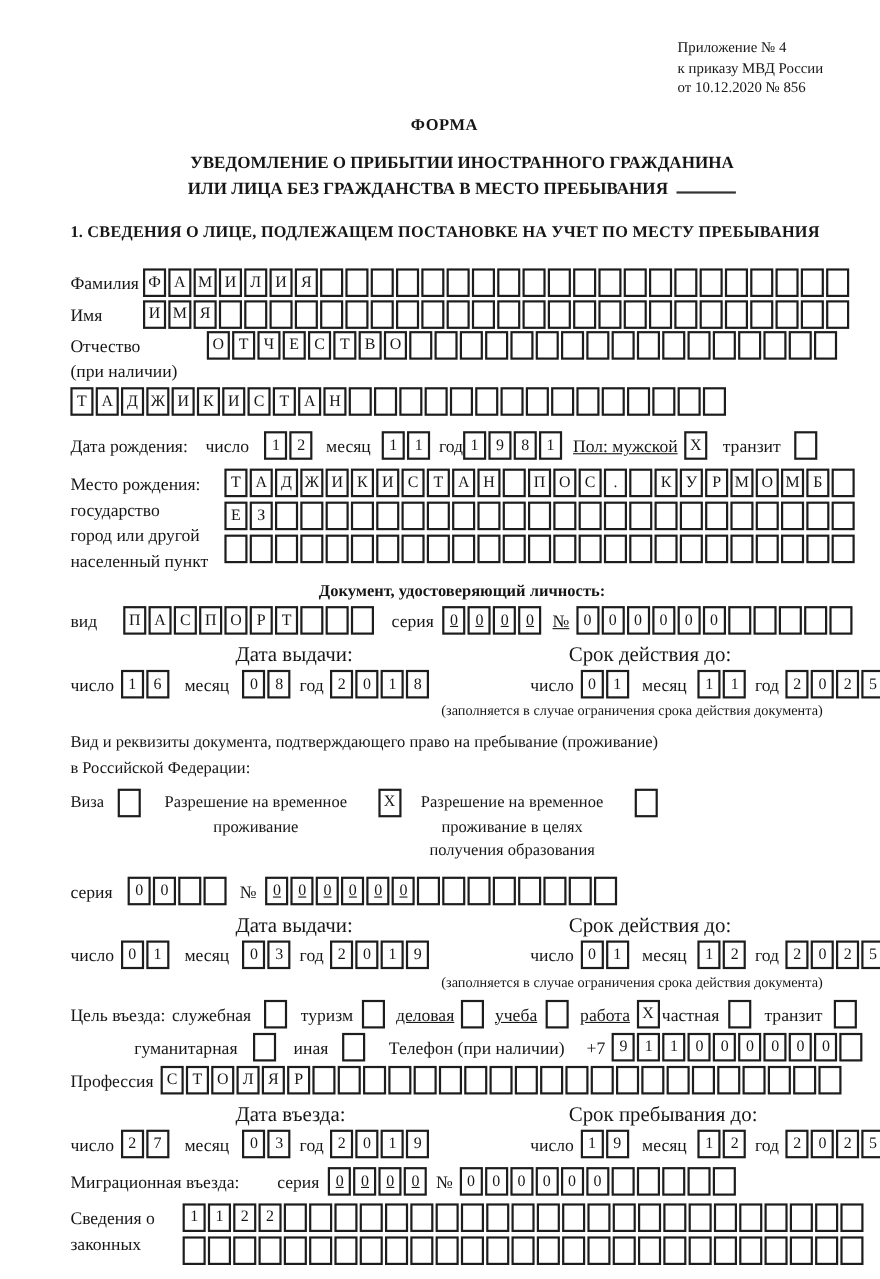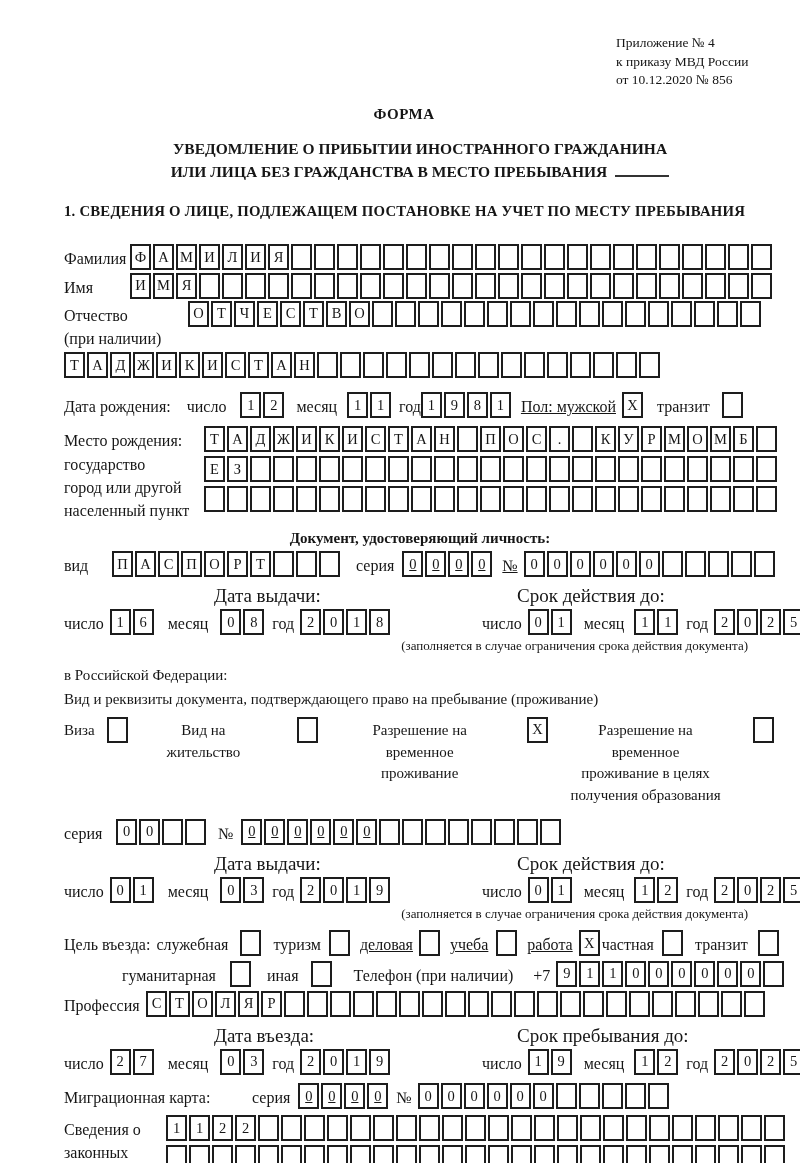--- a/index.html
+++ b/index.html
@@ -425,34 +425,28 @@
           <span class="cbox">2</span>
           <span class="cbox">0</span>
           <span class="cbox">2</span>
           <span class="cbox">5</span>
         </div>
     </div>
   </div>
   <div class="note-right">(заполняется в случае ограничения срока действия документа)</div>
 
   <div class="para">
+    <div>Вид и реквизиты документа, подтверждающего право на пребывание (проживание)</div>
     <div>в Российской Федерации:</div>
-    <div>Вид и реквизиты документа, подтверждающего право на пребывание (проживание)</div>
   </div>
 
   <div class="permits">
     <div class="pitem">
       <div class="plabel">Виза</div>
       <div class="boxes">
-          <span class="cbox"></span>
-        </div>
-    </div>
-    <div class="pitem ml16">
-      <div class="plabel mr10">Вид на жительство</div>
-      <div class="boxes ml14">
           <span class="cbox"></span>
         </div>
     </div>
     <div class="pitem ml20">
       <div class="plabel mr10">
         <div>Разрешение на временное</div>
         <div>проживание</div>
       </div>
       <div class="boxes ml6">
           <span class="cbox">X</span>
@@ -674,21 +668,21 @@
       <div class="boxes ml6">
           <span class="cbox">2</span>
           <span class="cbox">0</span>
           <span class="cbox">2</span>
           <span class="cbox">5</span>
         </div>
     </div>
   </div>
 
   <div class="frow" style="margin-top:8px">
-    <div class="flabel" style="width:188px">Миграционная карта:</div>
+    <div class="flabel" style="width:188px">Миграционная въезда:</div>
     <div class="flabel">серия</div>
     <div class="boxes ml8">
         <span class="cbox">0</span>
         <span class="cbox">0</span>
         <span class="cbox">0</span>
         <span class="cbox">0</span>
       </div>
     <div class="flabel ml6">№</div>
     <div class="boxes ml6">
         <span class="cbox">0</span>

